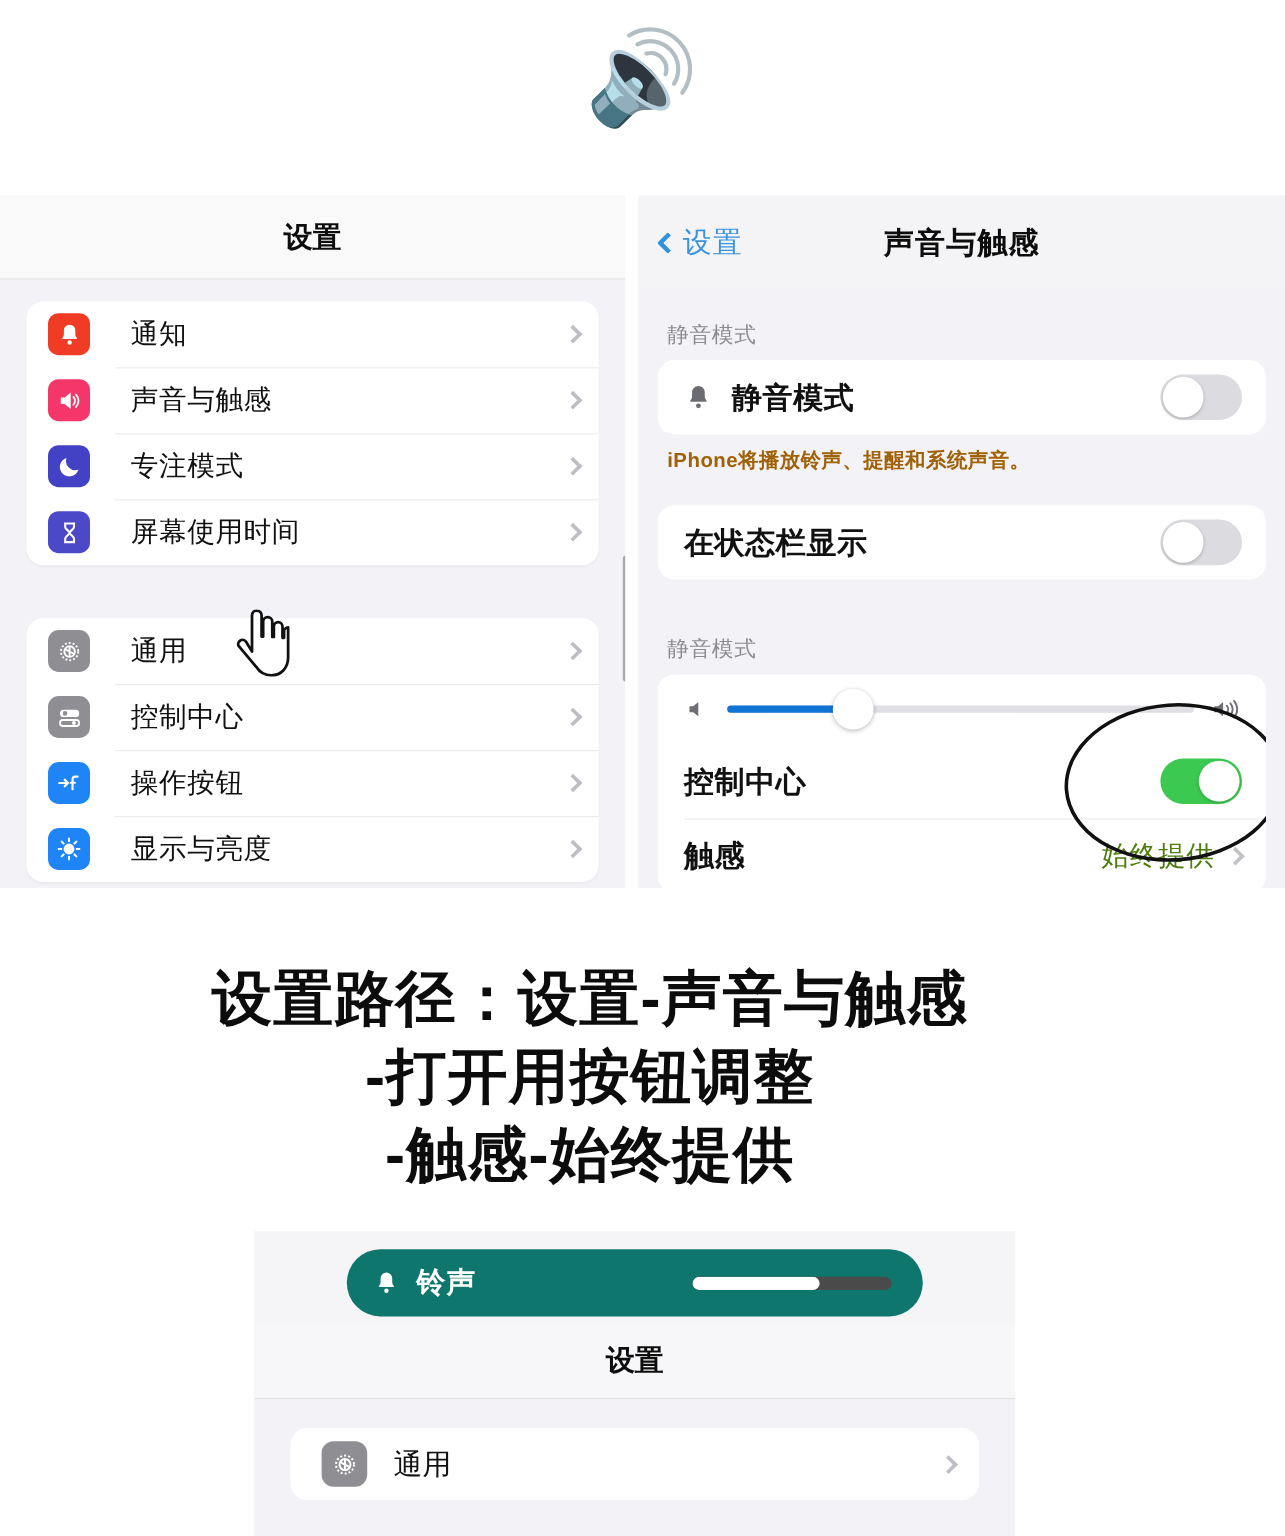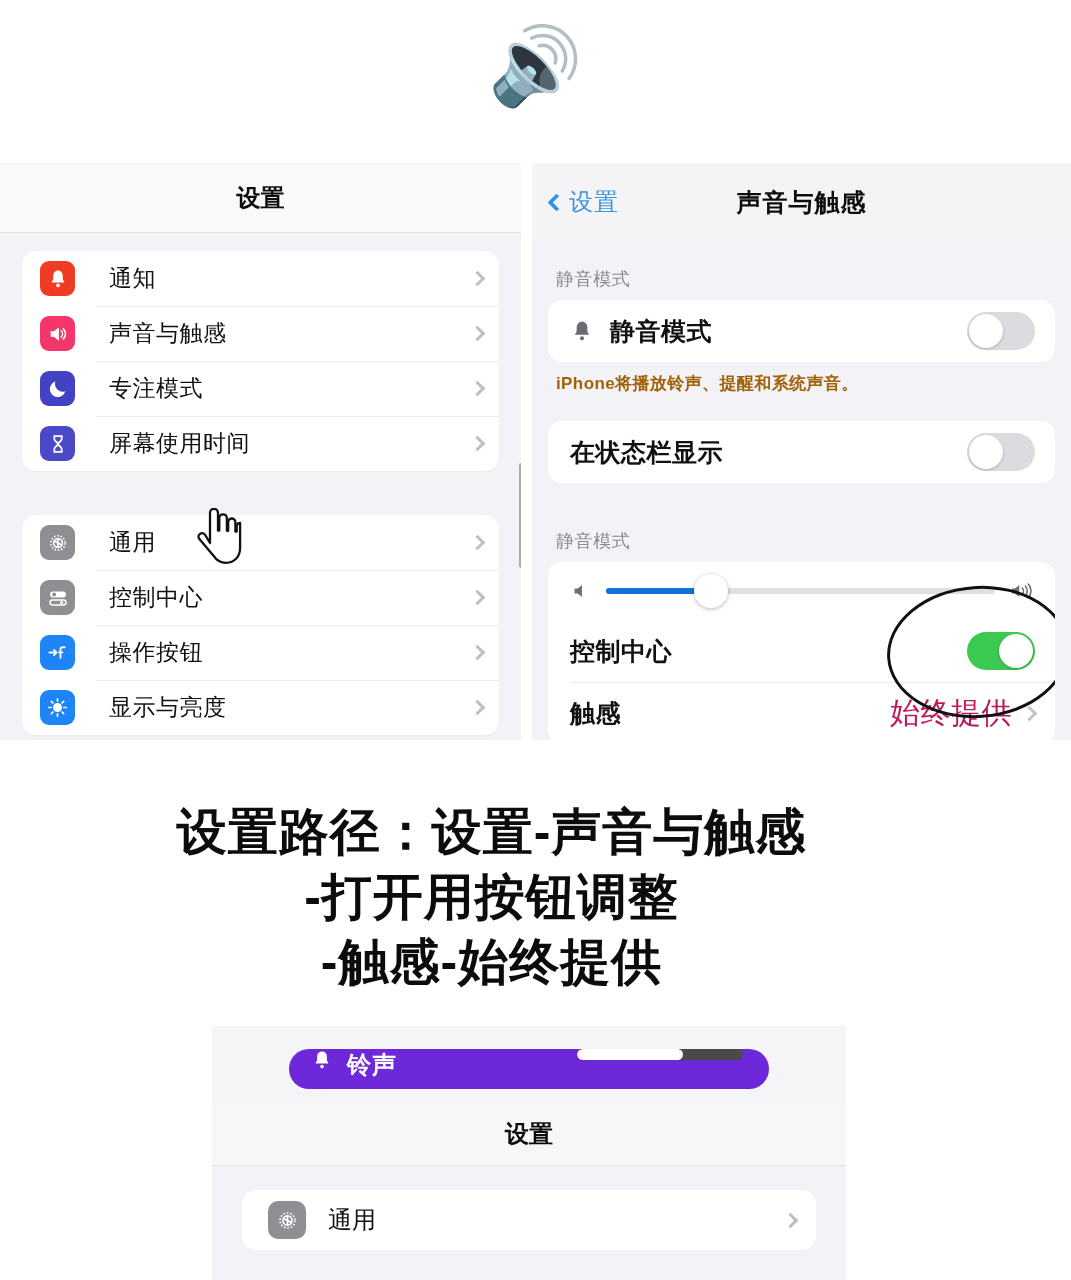--- a/index.html
+++ b/index.html
@@ -96,21 +96,21 @@
   .toggle {
     margin-left: auto; width: 68px; height: 38px; border-radius: 19px;
     background: #dcdce0; position: relative; flex: none;
   }
   .toggle.on { background: #3cc951; }
   .toggle .knob {
     position: absolute; top: 2px; left: 2px; width: 34px; height: 34px; border-radius: 50%;
     background: #fff; box-shadow: 0 1px 3px rgba(0,0,0,0.22);
   }
   .toggle.on .knob { left: 32px; }
-  .r-value { margin-left: auto; font-size: 30px; color: #be185d; letter-spacing: .5px; }
+  .r-value { margin-left: auto; font-size: 23px; color: #4d7c0f; letter-spacing: .5px; }
   .r-chev { width: 11px; height: 11px; border-top: 3px solid #c2c2c8; border-right: 3px solid #c2c2c8;
     transform: rotate(45deg); margin-left: 12px; }
 
   
   .slider-row { display: flex; align-items: center; height: 58px; padding: 0 20px 0 22px; position: relative; }
   .vol-min, .vol-max { color: #6e6e74; font-size: 22px; flex: none; }
   .track { position: relative; flex: 1; height: 6px; background: #e0e0e4; border-radius: 3px; margin: 0 14px; }
   .track .fill { position: absolute; left: 0; top: 0; height: 6px; width: 27%; background: #1273d6; border-radius: 3px; }
   .track .thumb {
     position: absolute; left: 27%; top: 50%; transform: translate(-50%,-50%);
@@ -132,22 +132,22 @@
     font-size: 50px; font-weight: 700; line-height: 1.30; letter-spacing: 1px;
   }
 
   
   .bottom-shot {
     position: absolute; left: 212px; top: 1026px; width: 634px; height: 254px;
     background: #f2f2f7; overflow: hidden;
   }
   .island-wrap { height: 76px; display: flex; align-items: center; justify-content: center; background: #f5f5f7; padding-top: 10px; }
   .island {
-    width: 480px; height: 40px; background: #6d28d9; border-radius: 28px;
-    display: flex; align-items: flex-start; padding: 0 26px 0 22px;
+    width: 480px; height: 56px; background: #0f766e; border-radius: 28px;
+    display: flex; align-items: center; padding: 0 26px 0 22px;
   }
   .island-bell { color: #fff; font-size: 22px; line-height: 1; }
   .island-label { color: #fff; font-size: 24px; font-weight: 600; margin-left: 14px; letter-spacing: 1px; }
   .island-bar { margin-left: auto; width: 166px; height: 11px; border-radius: 6px; background: #4a4a4a; position: relative; overflow: hidden; }
   .island-bar .ifill { position: absolute; left: 0; top: 0; height: 11px; width: 64%; background: #fff; border-radius: 6px; }
   .b-nav {
     height: 64px; background: #f7f7f9; border-bottom: 1px solid #e3e3e6;
     display: flex; align-items: center; justify-content: center;
   }
   .b-nav-title { font-size: 24px; font-weight: 700; color: #0d0d0d; }

